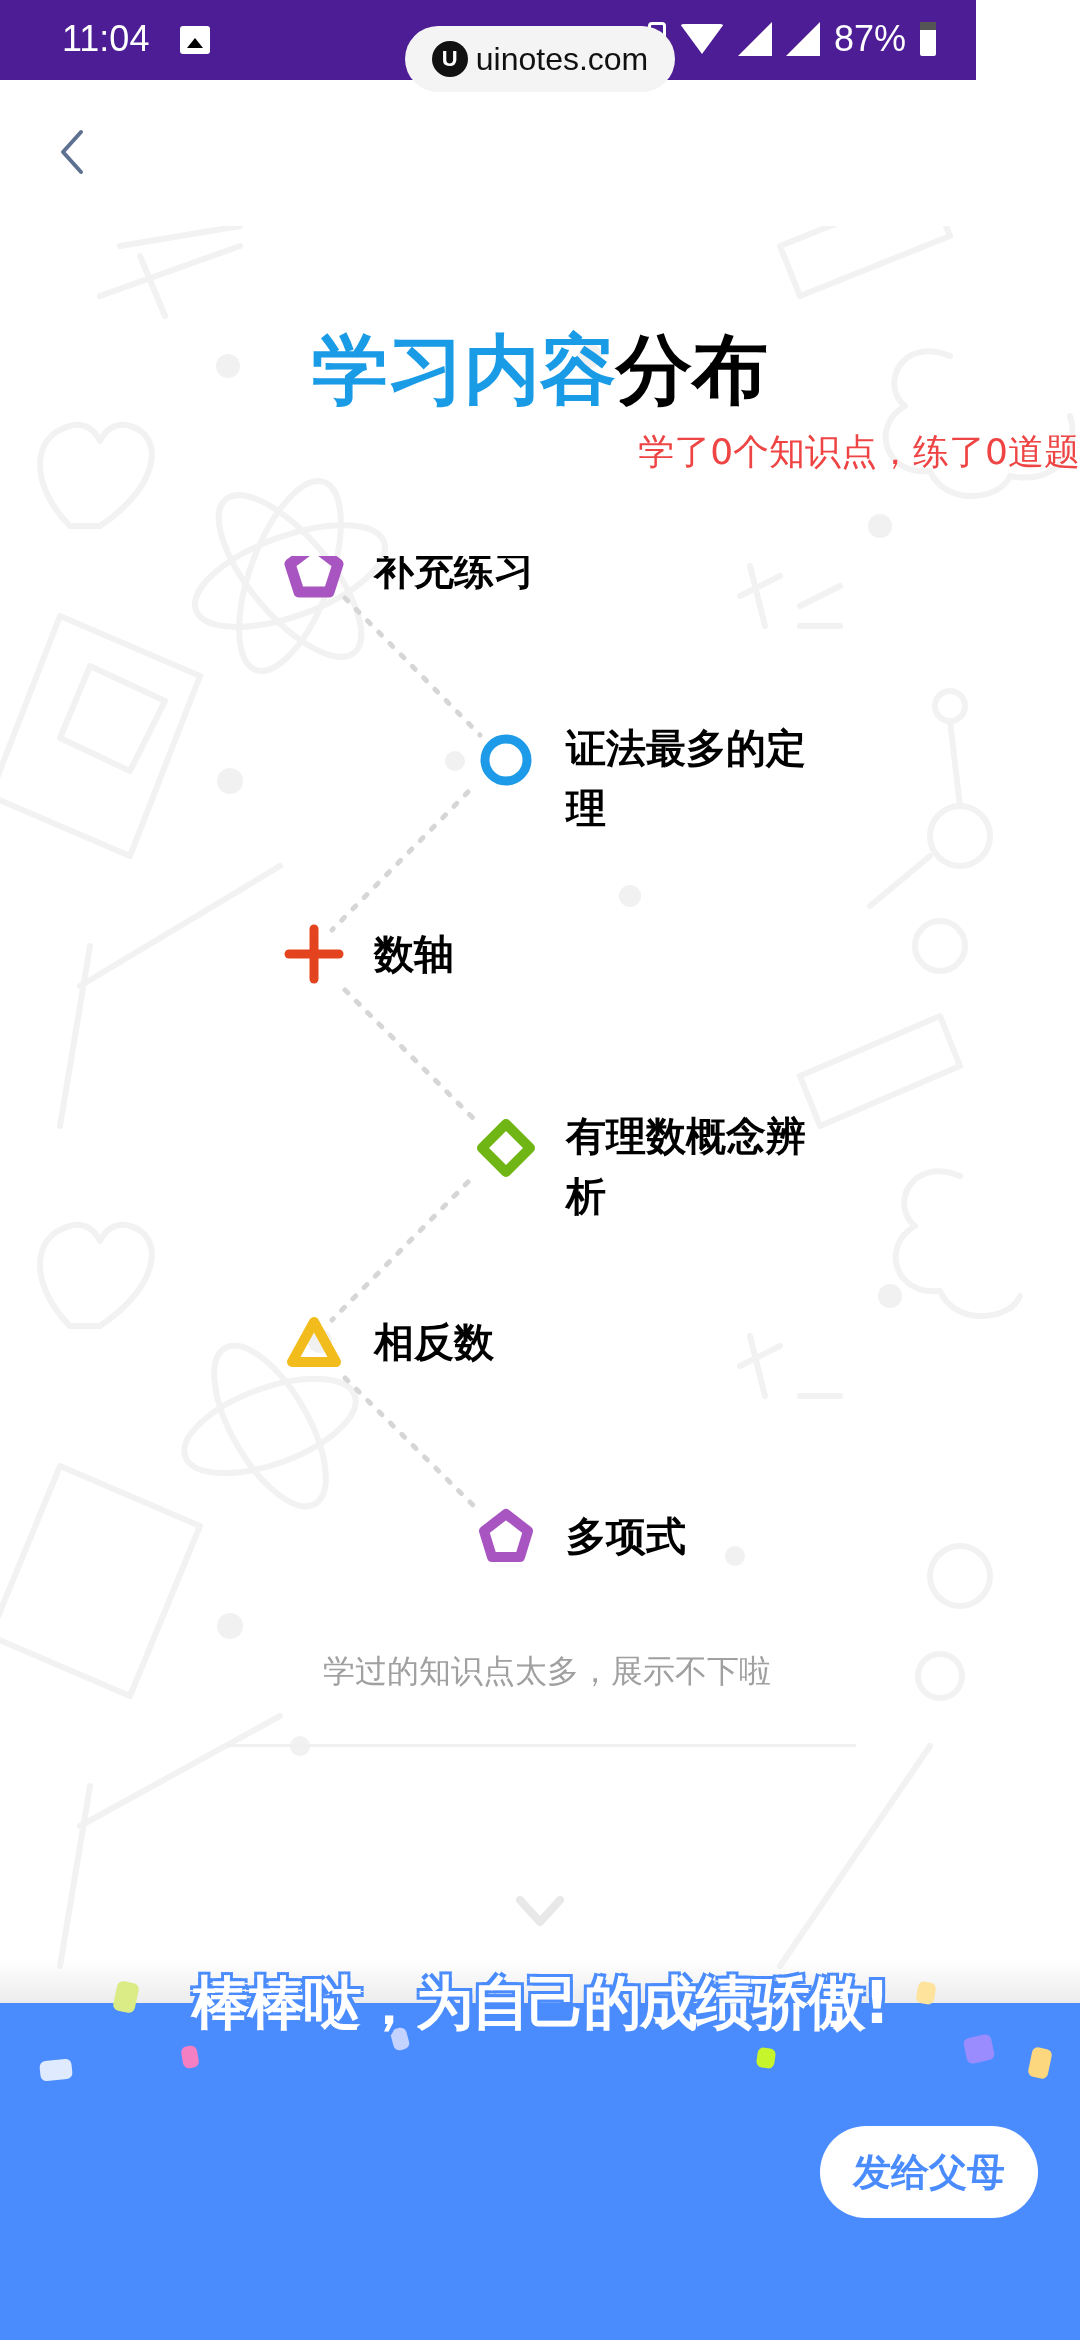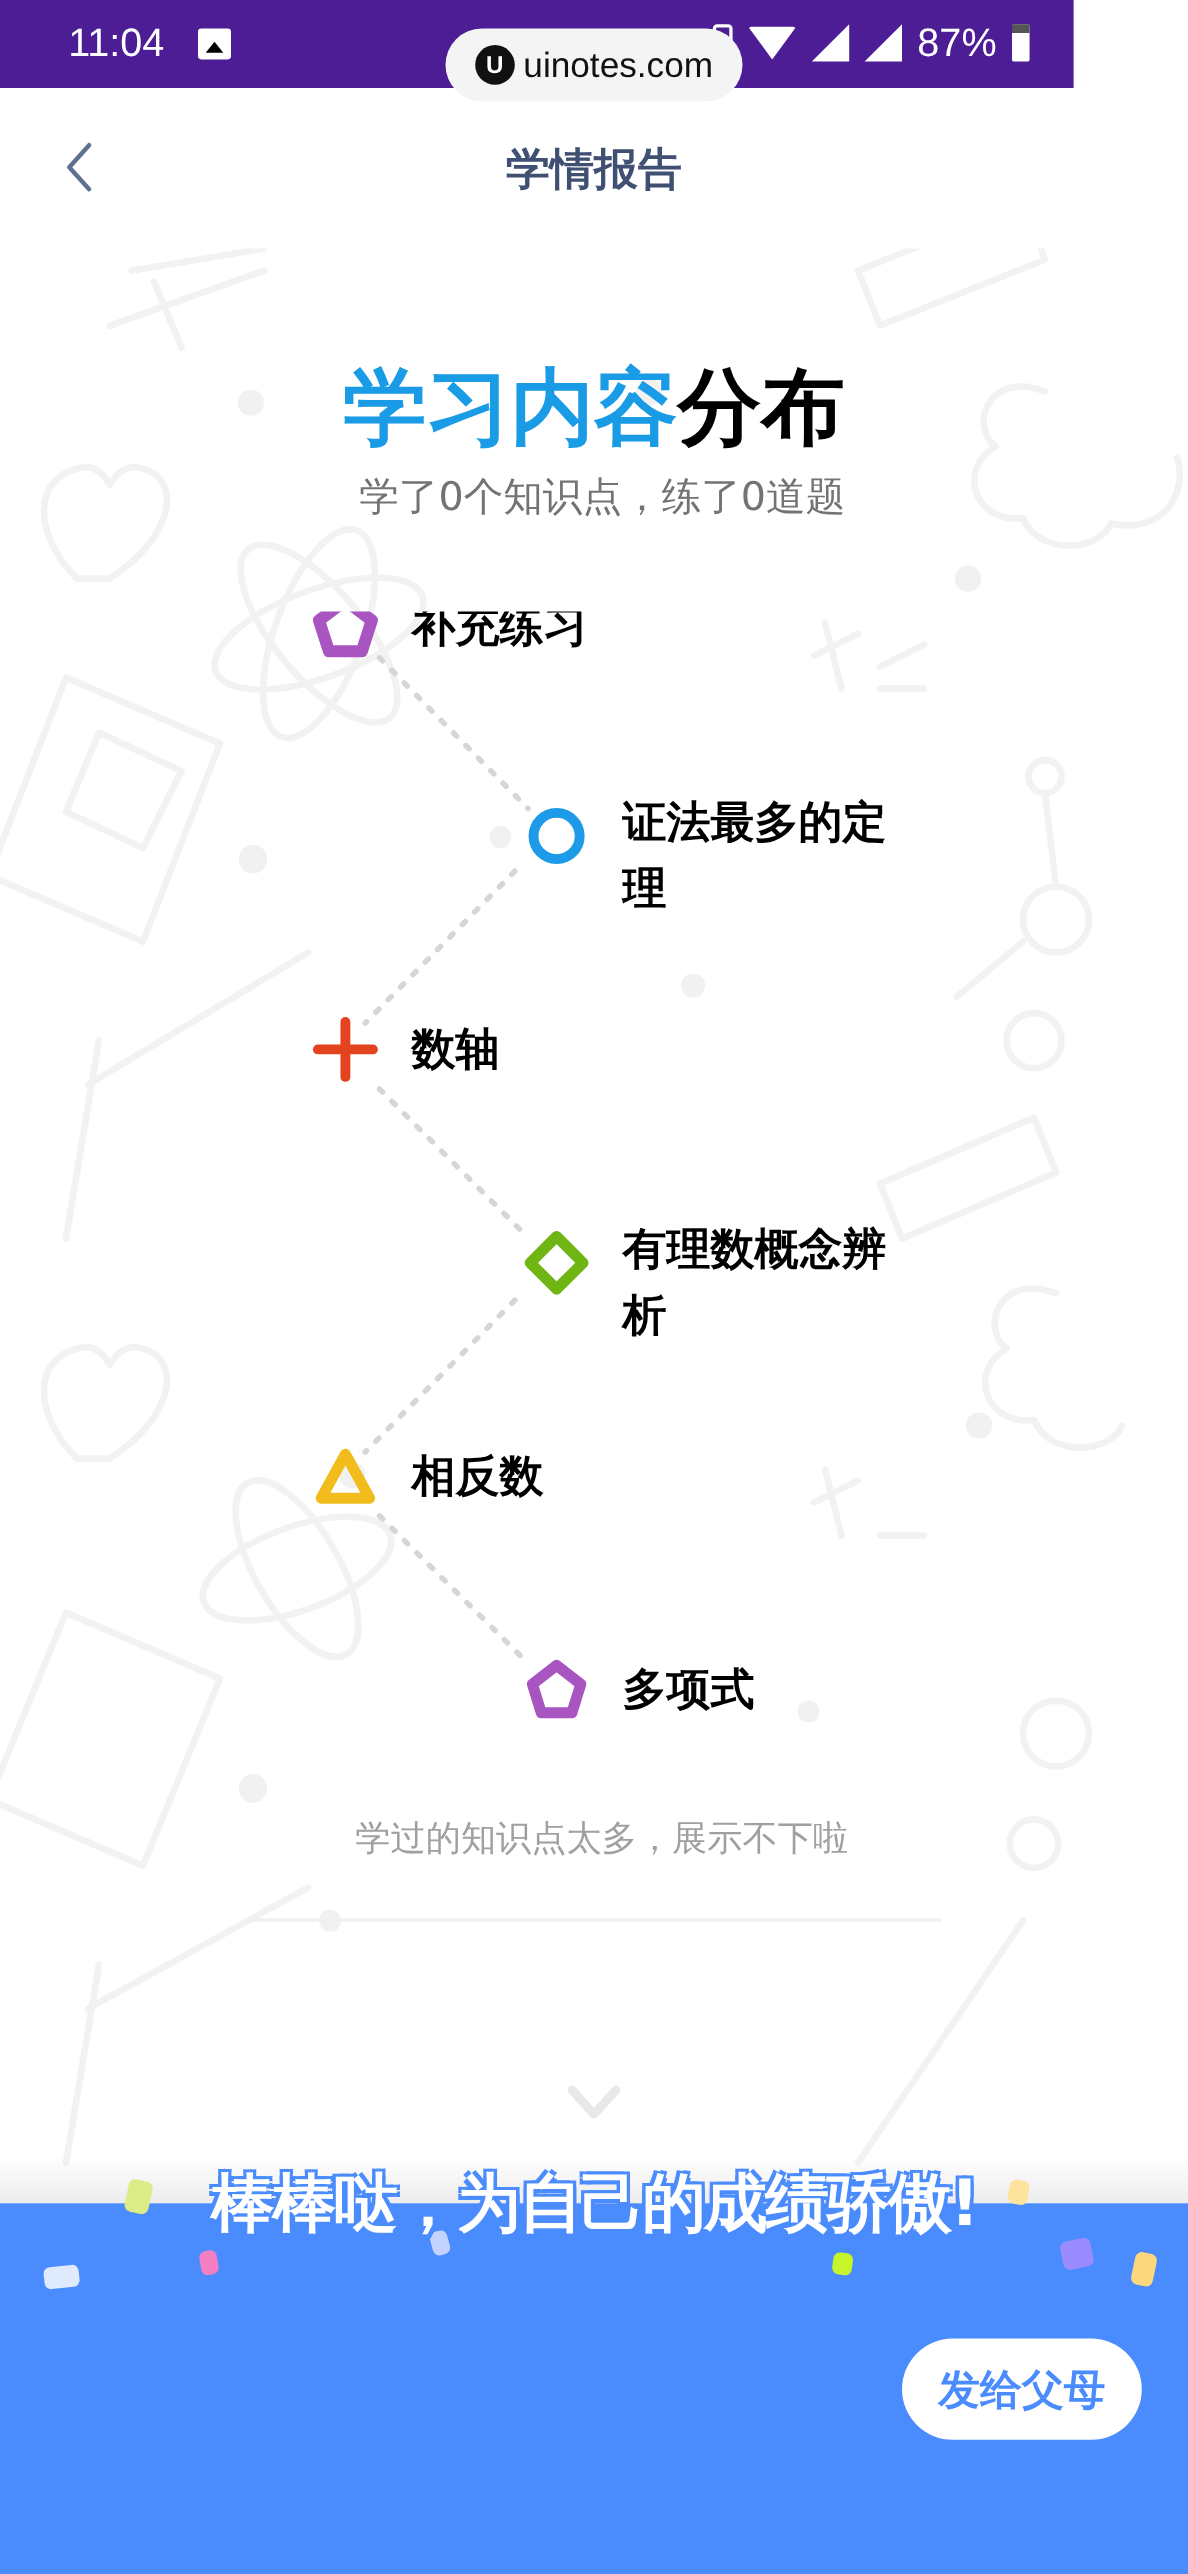--- a/index.html
+++ b/index.html
@@ -27,21 +27,21 @@
   .back-btn { position: absolute; left: 44px; top: 44px; width: 56px; height: 56px; display: flex; align-items: center; justify-content: center; cursor: pointer; }
   .nav-title { position: absolute; left: 0; right: 0; top: 46px; text-align: center; font-size: 40px; color: #3f5073; font-weight: bold; }
 
   
   .doodles { position: absolute; left: 0; top: 226px; width: 1080px; height: 1780px; pointer-events: none; }
 
   
   .heading { position: absolute; left: 0; right: 0; top: 320px; text-align: center; font-size: 76px; font-weight: bold; line-height: 100px; }
   .heading .hl { color: #1a9be6; }
   .heading .rest { color: #000; }
-  .subheading { position: absolute; left: 0; right: 0; top: 428px; text-align: center; font-size: 36px; color: #737373; margin-left: 15px; }
+  .subheading { position: absolute; left: 0; right: 0; top: 428px; text-align: right; font-size: 36px; color: #ef4444; margin-left: 15px; }
 
   
   .list-viewport { position: absolute; left: 0; top: 556px; width: 964px; height: 1020px; overflow: hidden; }
   .list-inner { position: absolute; left: 0; top: -556px; width: 1080px; height: 2000px; }
   .node-icon { position: absolute; width: 60px; height: 60px; }
   .node-label { position: absolute; font-size: 40px; font-weight: bold; color: #000; line-height: 60px; width: 270px; }
 
   .footer-note { position: absolute; left: 0; right: 0; top: 1650px; text-align: center; font-size: 32px; color: #a0a0a0; padding-left: 14px; }
   .divider { position: absolute; left: 226px; width: 630px; top: 1744px; height: 3px; background: #f0f0f0; }
   .chevron-down { position: absolute; left: 512px; top: 1892px; width: 56px; height: 40px; cursor: pointer; }
@@ -72,21 +72,20 @@
   <span class="sb-logo">U</span>
   <span class="sb-domain">uinotes.com</span>
 </div>
 
 <div class="navbar">
   <div class="back-btn">
     <svg width="30" height="48" viewBox="0 0 30 48">
       <polyline points="24,4 6,24 24,44" fill="none" stroke="#5f7191" stroke-width="4" stroke-linecap="round" stroke-linejoin="round"></polyline>
     </svg>
   </div>
-  <div class="nav-title">学情报告</div>
 </div>
 
 <svg class="doodles" viewBox="0 0 1080 1780">
   <g fill="none" stroke="#f2f2f2" stroke-width="6" stroke-linecap="round" stroke-linejoin="round">
 
     <line x1="120" y1="20" x2="240" y2="0"></line>
       <line x1="100" y1="70" x2="240" y2="20"></line>
       <line x1="140" y1="30" x2="165" y2="90"></line>
 
     <path d="M80 300 C40 260 40 210 80 200 C95 195 105 205 110 215 C115 205 125 195 140 200 C175 210 170 260 110 300 Z" transform="translate(-10,0)"></path>

